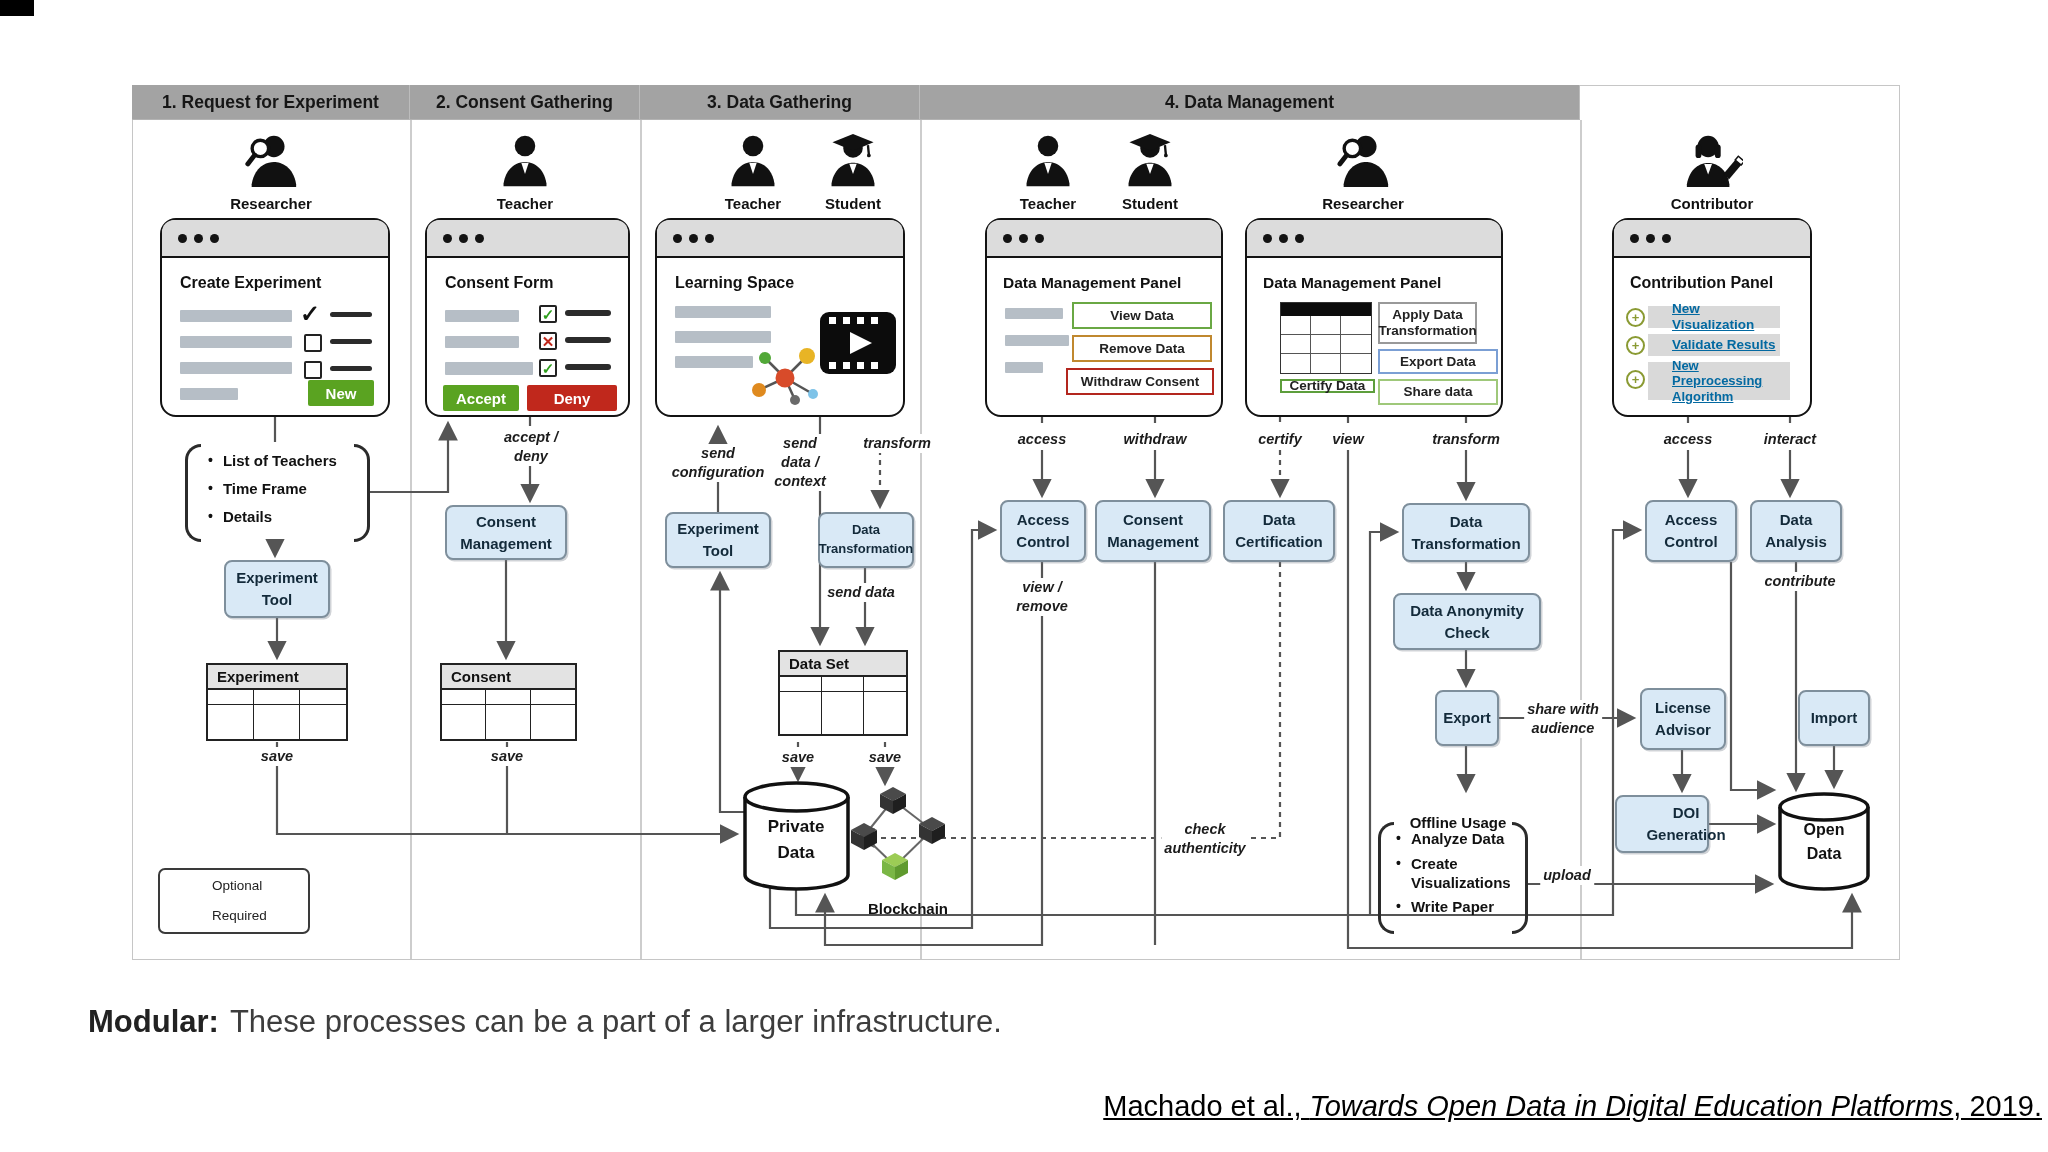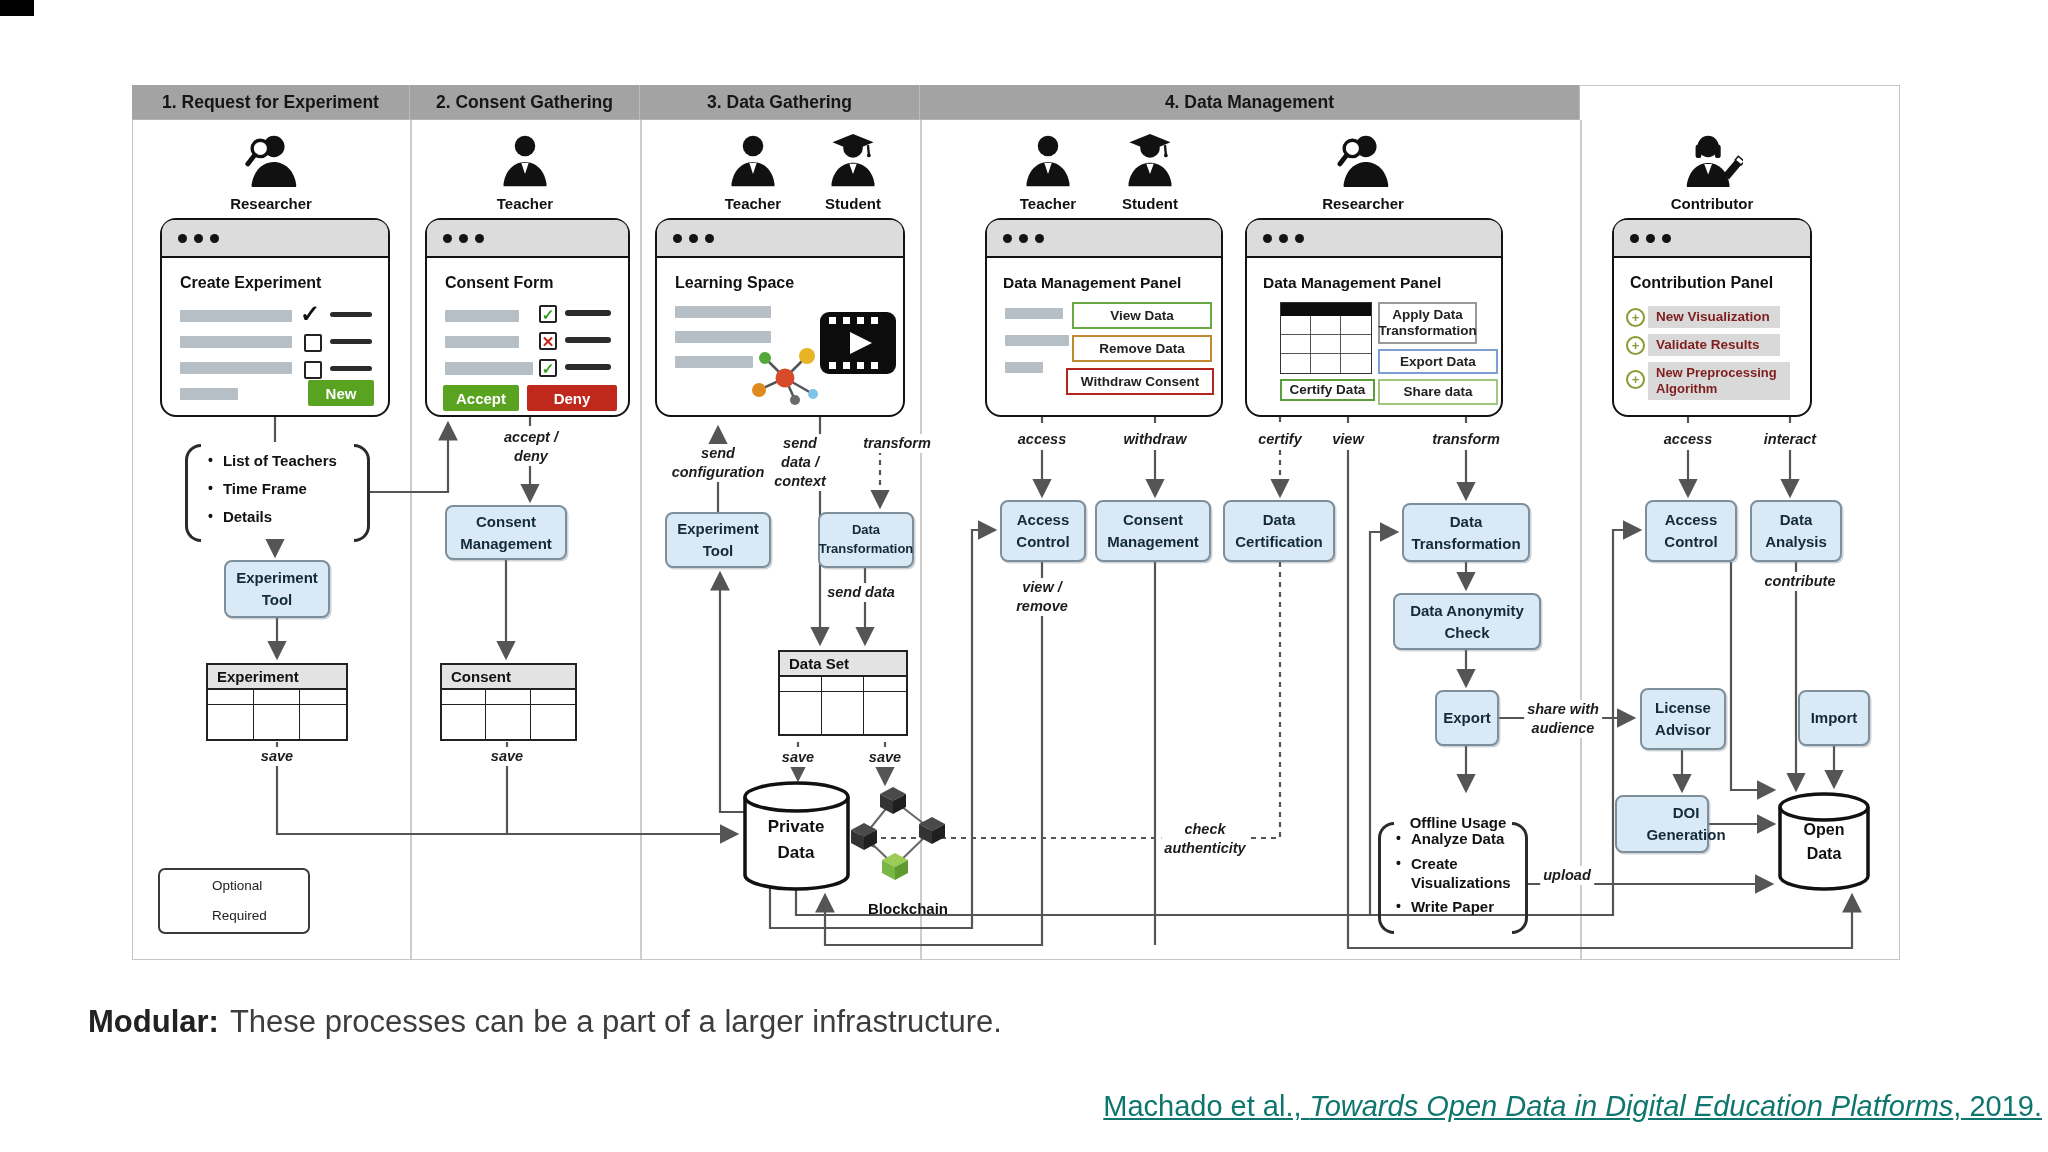--- a/index.html
+++ b/index.html
@@ -23,22 +23,22 @@
   .ptitle{position:absolute;left:18px;top:54px;font-weight:700;font-size:16px;color:#111;}
   .gbar{position:absolute;background:#b6bec6;border-radius:1px;}
   .dline{position:absolute;background:#2b2b2b;border-radius:3px;height:5px;}
   .ckbox{position:absolute;width:14px;height:14px;border:2.5px solid #222;border-radius:2px;background:#fff;
          display:flex;align-items:center;justify-content:center;font-weight:900;font-size:15px;line-height:1;}
   .btn-solid{position:absolute;color:#fff;font-weight:700;font-size:15px;display:flex;align-items:center;justify-content:center;border-radius:2px;}
   .btn-line{position:absolute;background:#fff;border:2px solid #888;display:flex;align-items:center;justify-content:center;
             font-weight:600;font-size:13.5px;color:#222;box-sizing:border-box;text-align:center;line-height:1.15;}
   .plus{position:absolute;width:15px;height:15px;border:2px solid #8a9a33;border-radius:50%;color:#8a9a33;
         display:flex;align-items:center;justify-content:center;font-weight:700;font-size:13px;line-height:1;}
-  .pitem{position:absolute;background:#d9d9d9;display:flex;align-items:center;padding-left:8px;
-         font-weight:600;font-size:13.5px;color:#7f1d1d;box-sizing:border-box;line-height:1.2;}
+  .pitem{position:absolute;background:#d9d9d9;display:flex;align-items:center;padding-left:24px;
+         font-weight:600;font-size:13.5px;color:#0369a1;box-sizing:border-box;line-height:1.2;text-decoration:underline;}
   
   .bluebox{position:absolute;background:#d9e9f6;border:2px solid #7e8f9c;border-radius:8px;box-sizing:border-box;
            display:flex;align-items:center;justify-content:center;text-align:center;
            font-weight:700;font-size:15px;line-height:1.45;color:#132a3a;white-space:pre-line;
            box-shadow:1.5px 1.5px 0 rgba(120,130,140,.35);}
   .flbl{position:absolute;transform:translateX(-50%);font-style:italic;font-weight:700;font-size:14.5px;
         color:#1c1c1c;text-align:center;line-height:1.3;white-space:pre-line;background:#fff;padding:0 3px;}
   .slbl{position:absolute;transform:translateX(-50%);font-weight:700;font-size:15px;color:#111;text-align:center;white-space:pre-line;margin-top:16px;}
   
   .dtable{position:absolute;border:2px solid #222;background:#fff;box-sizing:border-box;}
@@ -61,21 +61,21 @@
   .bullitem{display:flex;gap:10px;font-weight:700;font-size:15px;color:#111;line-height:1.25;margin-bottom:9px;}
   .bull{font-size:14px;}
   
   .cyltxt{position:absolute;transform:translateX(-50%);text-align:center;font-size:17px;font-weight:600;color:#111;line-height:1.5;white-space:pre-line;}
   
   .legend{position:absolute;left:158px;top:868px;width:152px;height:66px;border:2px solid #3a3a3a;border-radius:7px;background:#fff;box-sizing:border-box;}
   .legtxt{position:absolute;font-size:13.5px;color:#222;font-weight:400;}
   
   .modular{position:absolute;left:88px;top:1004px;font-size:31px;color:#3d3d3d;}
   .modular b{color:#222;font-weight:700;}
-  .citation{position:absolute;right:6px;top:1090px;font-size:29px;color:#0f766e;text-decoration:underline;white-space:nowrap;cursor:pointer;}
+  .citation{position:absolute;right:6px;top:1090px;font-size:29px;color:#000000;text-decoration:underline;white-space:nowrap;cursor:pointer;}
   svg.ovl{position:absolute;left:0;top:0;pointer-events:none;}
   .corner{position:absolute;left:0;top:0;width:34px;height:16px;background:#000;}
 </style>
 </head>
 <body>
 
 <div id="stage">
 <div class="corner"></div>
 <div class="frame"></div>
 
@@ -295,21 +295,21 @@
           <div></div>
           <div></div>
           <div></div>
           <div></div>
           <div></div>
           <div></div>
         </div>
   </div>
   <button class="btn-line" style="left:131px;top:82px;width:99px;height:42px;border-color:#999;">Apply Data Transformation</button>
   <button class="btn-line" style="left:131px;top:129px;width:120px;height:25px;border-color:#7b9fd4;">Export Data</button>
-  <button class="btn-line" style="left:33px;top:159px;width:95px;height:22px;border-color:#5d9e3c;">Certify Data</button>
+  <button class="btn-line" style="left:33px;top:159px;width:95px;height:14px;border-color:#5d9e3c;">Certify Data</button>
   <button class="btn-line" style="left:131px;top:159px;width:120px;height:26px;border-color:#9fc87a;">Share data</button>
 </div>
 
 <div class="browser" style="left:1612px;top:218px;width:200px;height:199px;">
   <div class="tbar">
         <div class="dot"></div>
         <div class="dot"></div>
         <div class="dot"></div>
       </div>
   <div class="ptitle" style="left:16px;">Contribution Panel</div>

